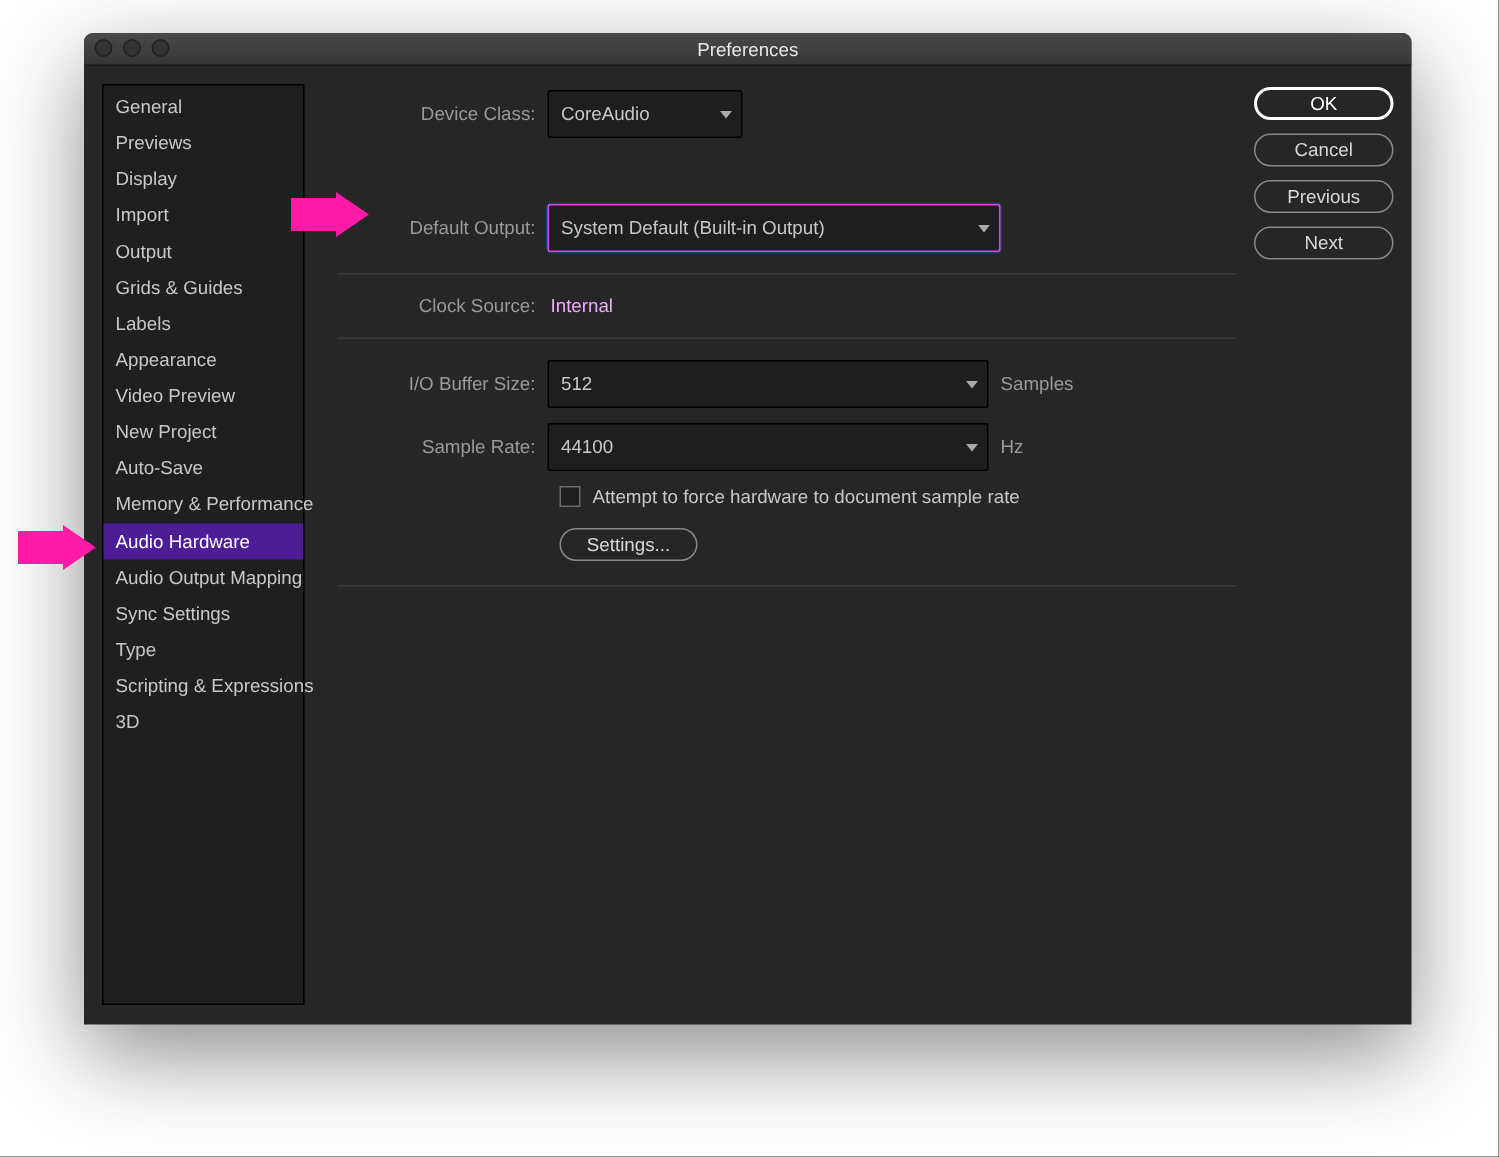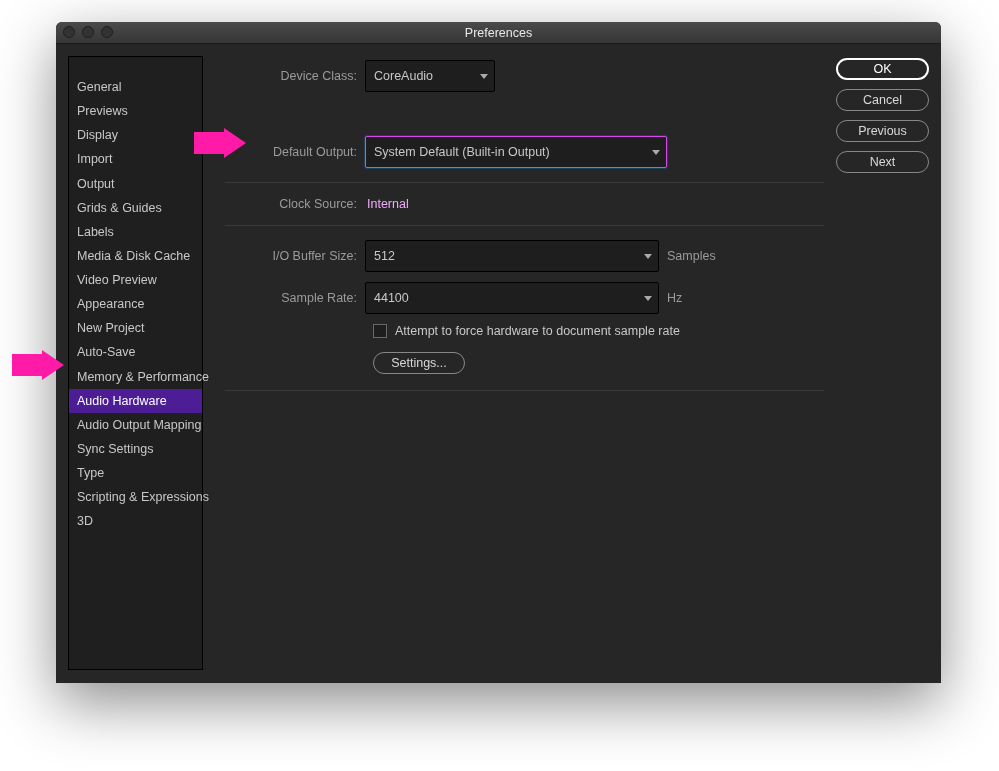--- a/index.html
+++ b/index.html
@@ -44,21 +44,21 @@
       display:flex;
       height: calc(100% - 22px);
       padding: 12px;
       gap: 12px;
     }
     
     .sidebar {
       width: 135px;
       background: #1f1f1f;
       border:1px solid #000;
-      padding: 18px 0;
+      padding: 2px 0;
       align-self: flex-start;
       height: 614px;
     }
     .sidebar-item {
       padding: 3px 8px;
       color: #c8c8c8;
       cursor: default;
       line-height: 1.45;
       white-space: nowrap;
     }
@@ -189,23 +189,22 @@
   <div class="content">
 
     <div class="sidebar" id="sidebar">
         <div class="sidebar-item">General</div>
         <div class="sidebar-item">Previews</div>
         <div class="sidebar-item">Display</div>
         <div class="sidebar-item">Import</div>
         <div class="sidebar-item">Output</div>
         <div class="sidebar-item">Grids &amp; Guides</div>
         <div class="sidebar-item">Labels</div>
-        <div class="sidebar-item">Media &amp; Disk Cache</div>
+        <div class="sidebar-item">Appearance</div>
         <div class="sidebar-item">Video Preview</div>
-        <div class="sidebar-item">Appearance</div>
         <div class="sidebar-item">New Project</div>
         <div class="sidebar-item">Auto-Save</div>
         <div class="sidebar-item">Memory &amp; Performance</div>
         <div class="sidebar-item selected">Audio Hardware</div>
         <div class="sidebar-item">Audio Output Mapping</div>
         <div class="sidebar-item">Sync Settings</div>
         <div class="sidebar-item">Type</div>
         <div class="sidebar-item">Scripting &amp; Expressions</div>
         <div class="sidebar-item">3D</div>
       </div>

